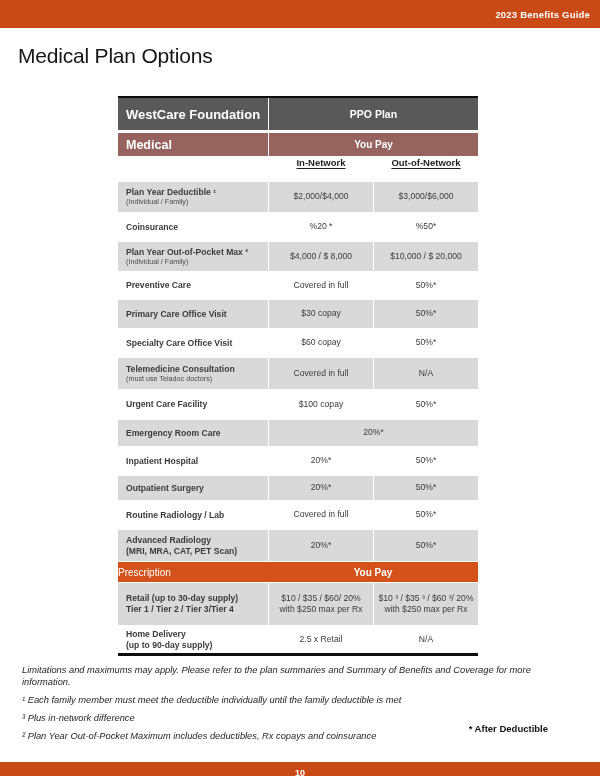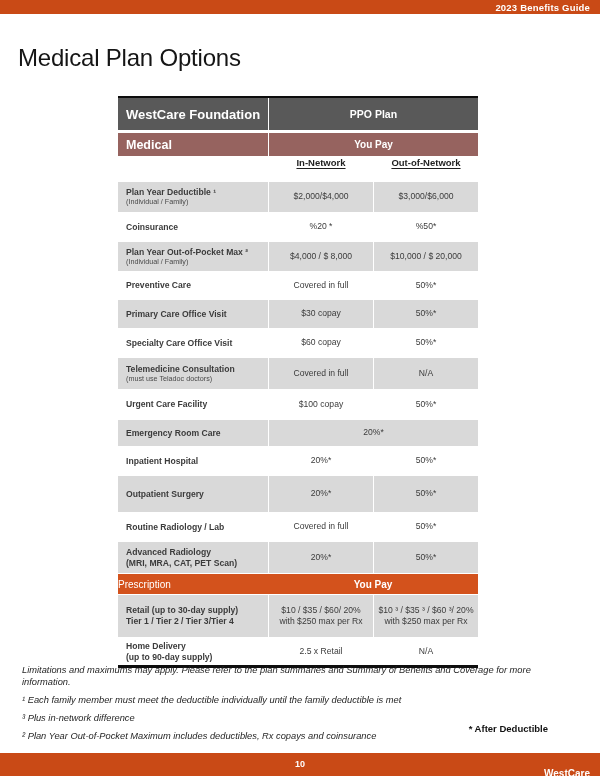--- a/index.html
+++ b/index.html
@@ -14,30 +14,30 @@
   html,body{width:600px;height:776px;}
   body{
     position:relative;
     background:#ffffff;
     font-family:"Liberation Sans", sans-serif;
     color:var(--ink);
     overflow:hidden;
   }
   
   .topbar{
-    position:absolute;top:0;left:0;width:600px;height:14px;
+    position:absolute;top:0;left:0;width:600px;height:28px;
     background:var(--orange);
     display:flex;align-items:center;justify-content:flex-end;
     padding-right:10px;
   }
   .topbar .guide{color:#fff;font-size:9.5px;font-weight:bold;letter-spacing:.2px;}
   
   .title{
     position:absolute;top:44px;left:18px;
-    font-size:24px;font-weight:400;color:#151515;letter-spacing:-.2px;
+    font-size:21px;font-weight:400;color:#151515;letter-spacing:-.2px;
   }
   
   .plan-table{
     position:absolute;left:118px;top:96px;width:360px;
     display:flex;flex-direction:column;row-gap:1px;
     border-top:2px solid #0d0d0d;
     border-bottom:3px solid #0d0d0d;
     background:#fff;
   }
   .trow{display:flex;column-gap:1px;}
@@ -68,21 +68,21 @@
   .rxhdr .pay{flex:1;text-align:center;font-size:10px;font-weight:bold;color:#fff;}
   
   .footnotes{position:absolute;left:22px;top:664px;width:558px;}
   .footnotes p{font-size:9.3px;font-style:italic;color:#1f1f1f;line-height:1.3;margin-bottom:6px;}
   .after-ded{
     position:absolute;right:52px;top:723px;
     font-size:9.5px;font-weight:bold;color:#111;font-style:normal;
   }
   
   .footbar{
-    position:absolute;left:0;bottom:0;width:600px;height:23px;
+    position:absolute;left:0;bottom:0;width:600px;height:14px;
     background:var(--orange);
   }
   .footbar .pagenum{
     position:absolute;left:0;right:0;text-align:center;top:6px;
     color:#fff;font-size:9px;font-weight:bold;
   }
   .footbar .brand{
     position:absolute;right:10px;top:15px;
     color:#fff;font-size:10px;font-weight:bold;
   }
@@ -239,21 +239,21 @@
         <span class="lbl">Inpatient Hospital</span>
       </div>
     <div class="cell val">
         <span class="v">20%*</span>
       </div>
     <div class="cell val">
         <span class="v">50%*</span>
       </div>
   </div>
 
-  <div class="trow shaded" style="height:36px">
+  <div class="trow shaded" style="height:24px">
     <div class="cell label">
         <span class="lbl">Outpatient Surgery</span>
       </div>
     <div class="cell val">
         <span class="v">20%*</span>
       </div>
     <div class="cell val">
         <span class="v">50%*</span>
       </div>
   </div>

